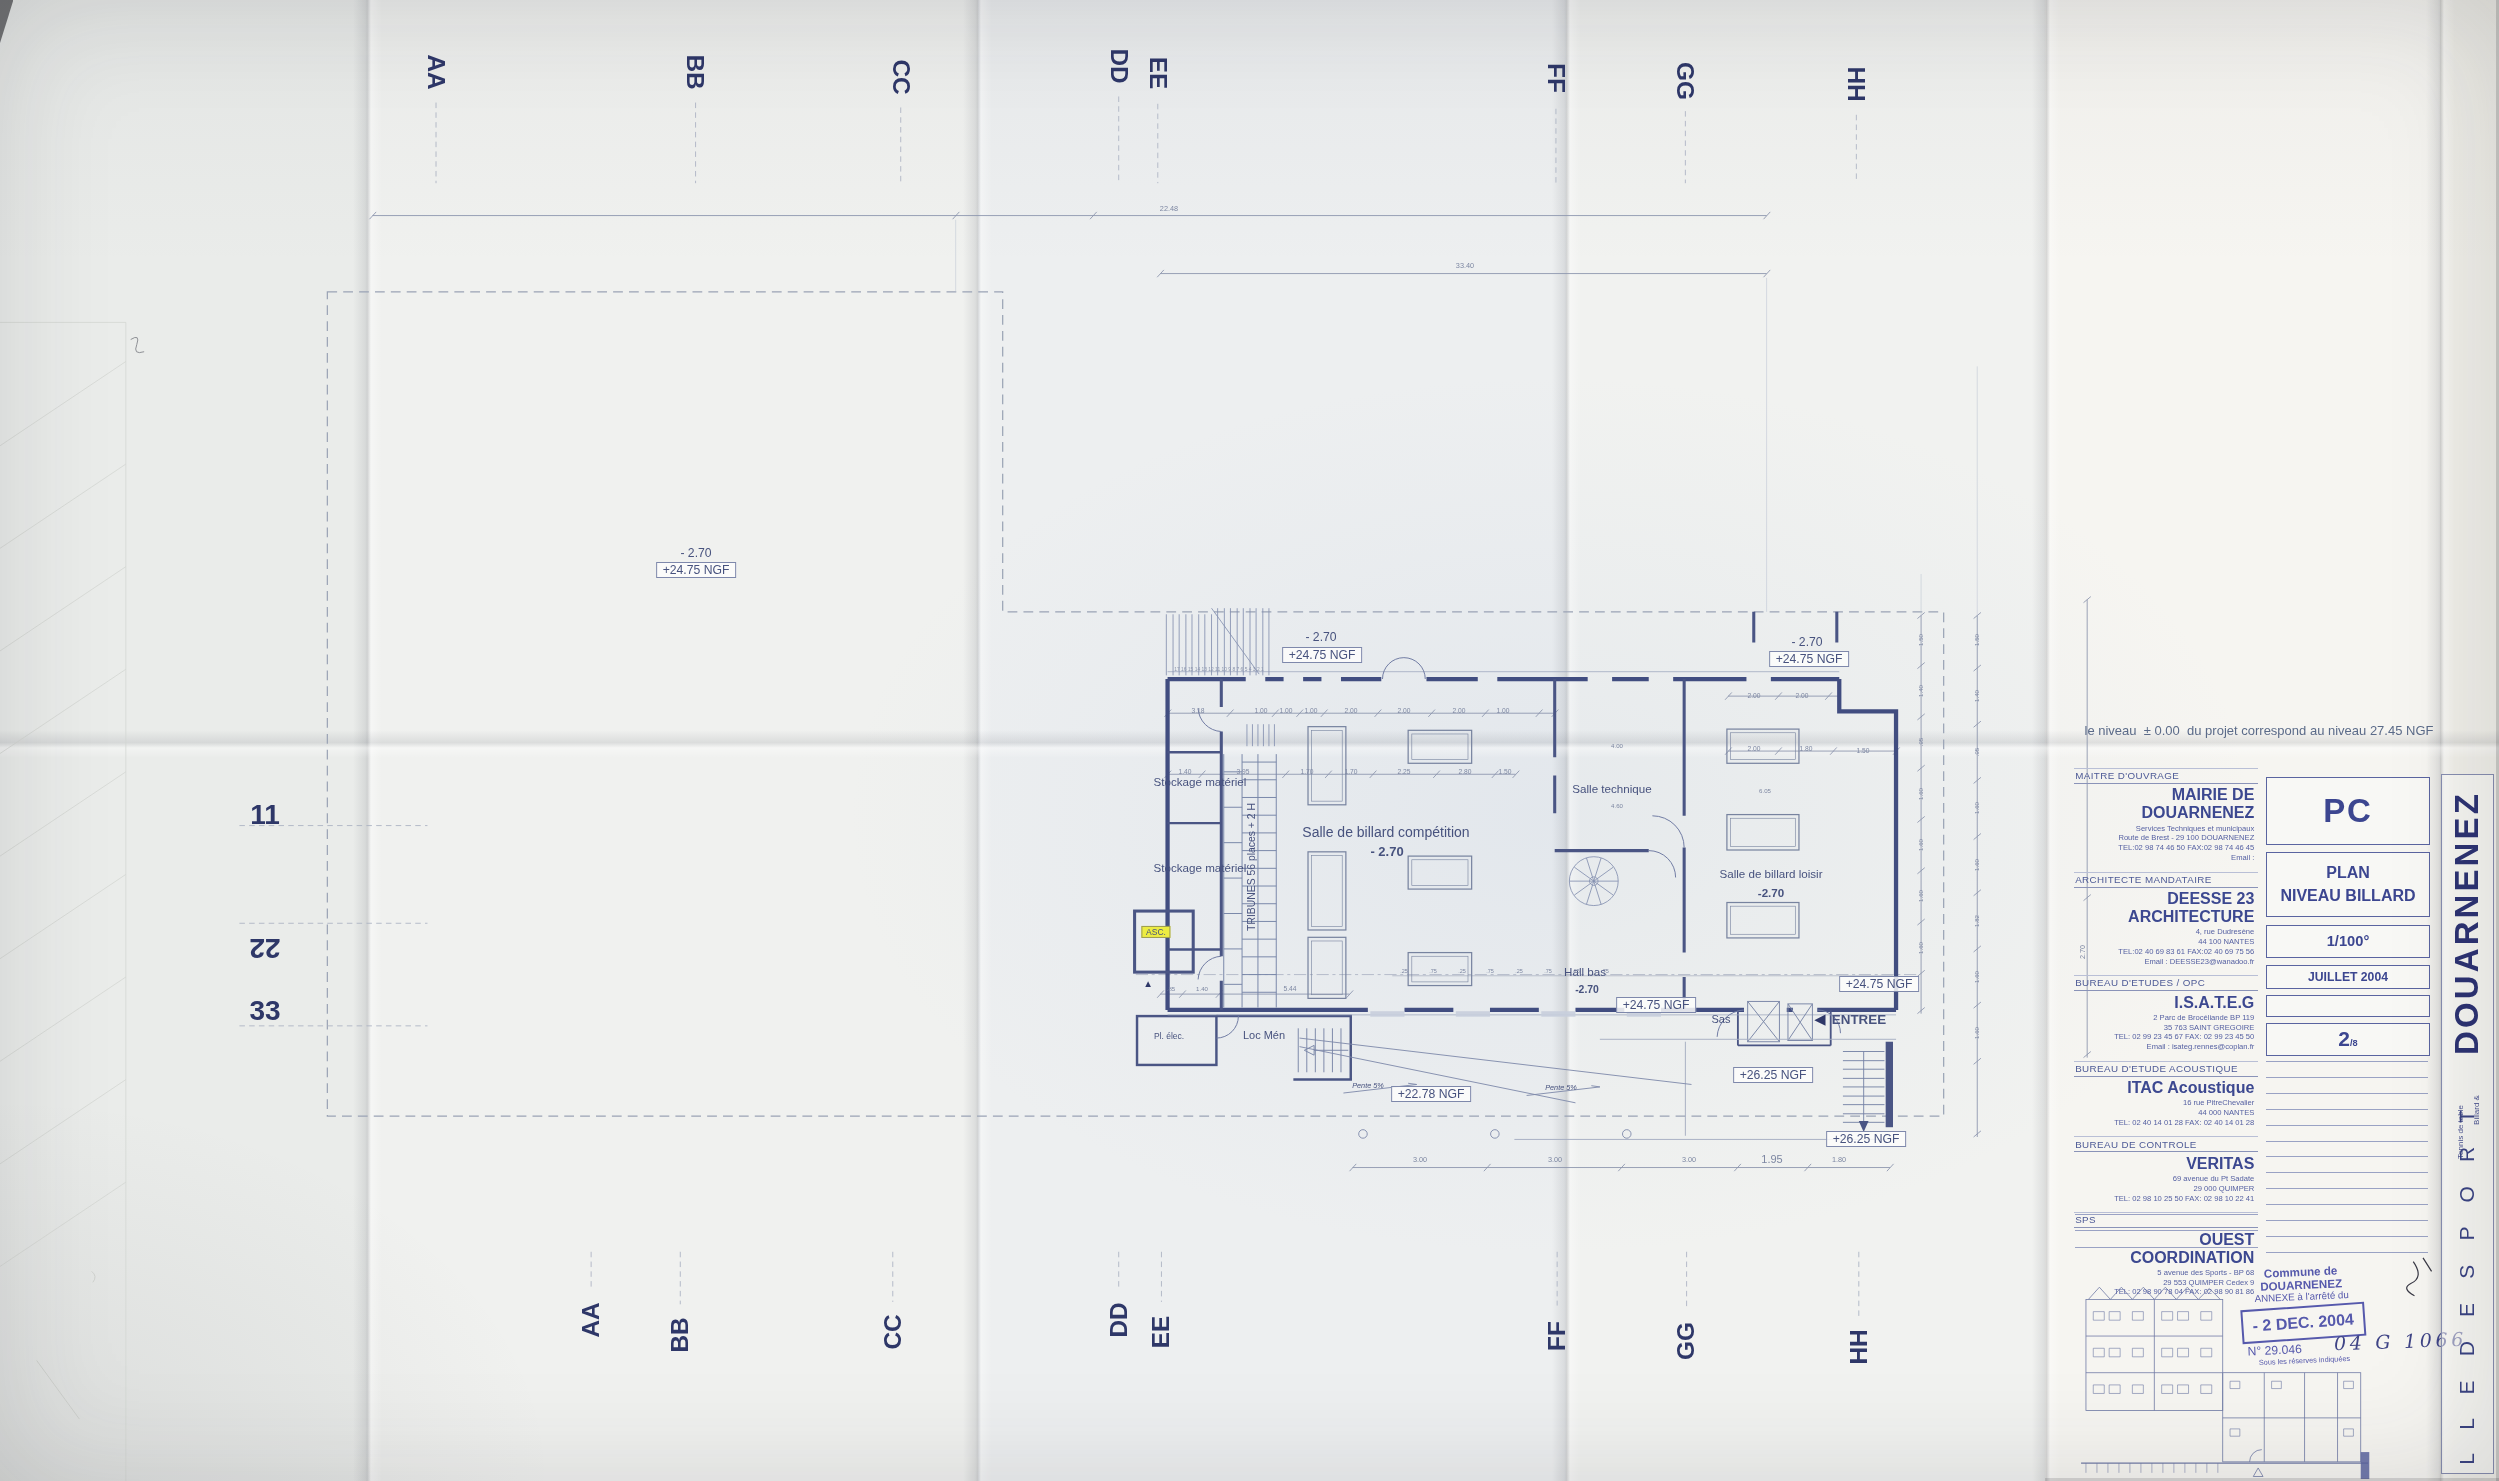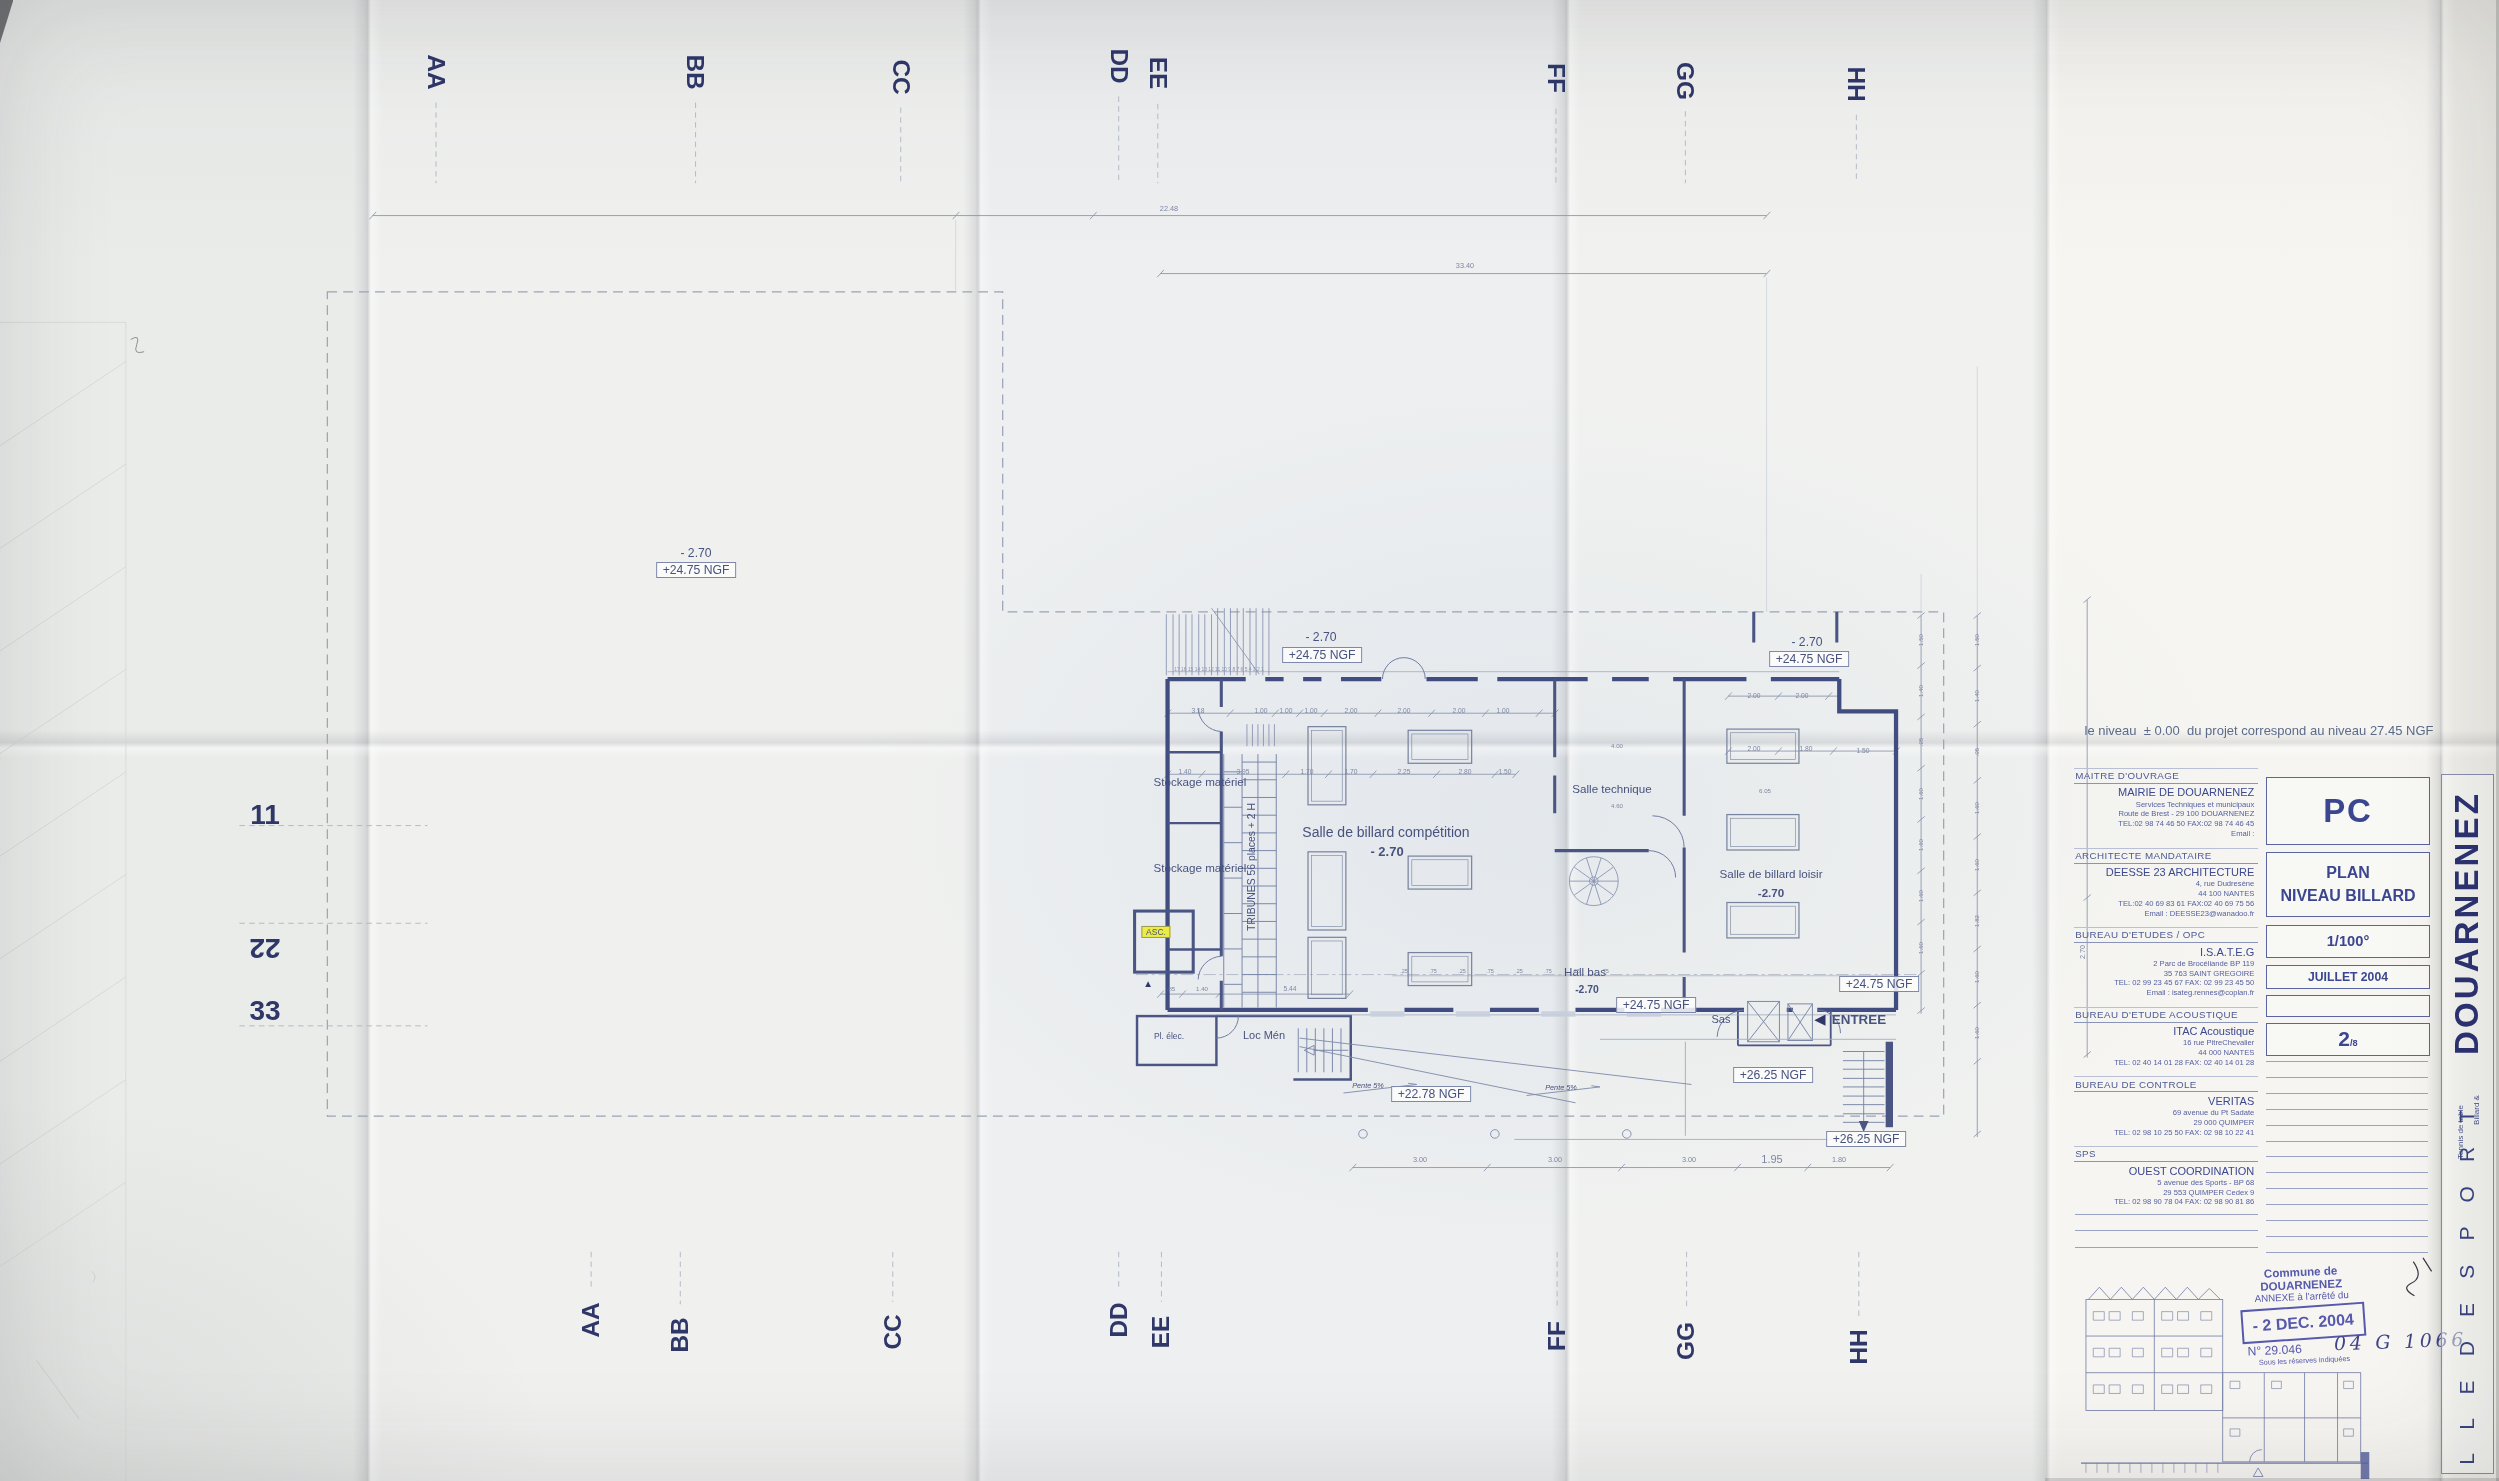--- a/index.html
+++ b/index.html
@@ -33,21 +33,21 @@
        line-height:1.05;}
   .lbl.box{border:1px solid #7e88ab;background:rgba(253,253,251,.85);padding:0.6px 5.5px;}
   .lbl.hl{background:#ecec42;border:0.6px solid #9a9a55;padding:0.6px 3.7px;}
 
   
   #titleblock{position:absolute;left:2074px;top:768px;width:184px;color:#4c5894;}
   .tb-sec{position:relative;margin-bottom:3.7px;}
   .tb-head{font-size:9.8px;letter-spacing:0.4px;color:#4d5a96;border-bottom:0.6px solid #8a93b8;
            padding:1.2px 0 1.8px 1.2px;border-top:0.6px solid #b9bfd6;}
   .tb-body{text-align:right;padding:2.4px 3.7px 4.9px 0;}
-  .tb-name{font-size:11px;font-weight:normal;color:#3c4890;margin-bottom:1.2px;}
+  .tb-name{font-size:16px;font-weight:bold;color:#3c4890;margin-bottom:1.2px;}
   .tb-line{font-size:7.6px;color:#5560a2;line-height:1.3;}
   .tb-rule{position:absolute;background:#9aa2c4;height:0.6px;}
 
   .rbox{position:absolute;left:2266px;width:162px;border:1.5px solid #5a64a0;
         background:rgba(250,250,248,.55);color:#3c4690;display:flex;align-items:center;justify-content:center;
         text-align:center;font-weight:bold;}
   #stamp{position:absolute;left:2229px;top:1265px;width:147px;color:#5659ac;
          transform:rotate(-2.5deg);text-align:center;}
   #stamp .s1{font-size:11.6px;font-weight:bold;}
   #stamp .s2{font-size:9.8px;}

